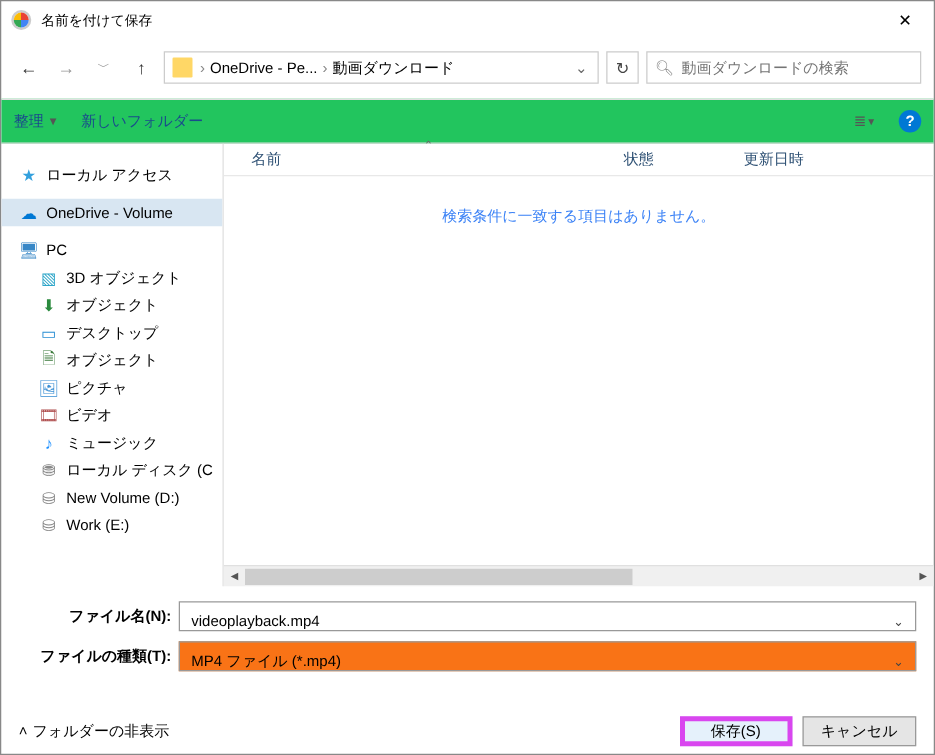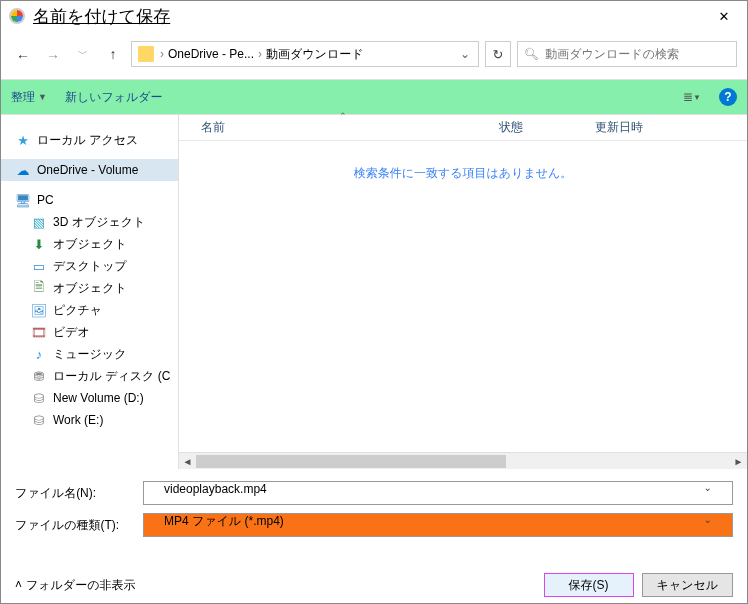--- a/index.html
+++ b/index.html
@@ -1,32 +1,32 @@
 <!DOCTYPE html>
 <html><head>
 <meta charset="utf-8">
 <style>
 * { margin: 0; padding: 0; box-sizing: border-box; font-family: "Meiryo UI", "Segoe UI", sans-serif; }
 body { background: #fff; width: 748px; height: 604px; border: 1px solid #888; overflow: hidden; }
 .titlebar { height: 30px; display: flex; align-items: center; padding: 0 0 0 8px; }
 .titlebar-icon { width: 16px; height: 16px; border-radius: 50%; border: 2px solid #ccc; margin-right: 8px; position: relative; }
 .titlebar-icon::before { content: ""; position: absolute; inset: 0; border-radius: 50%; background: conic-gradient(#ea4335 0 90deg, #4285f4 90deg 180deg, #34a853 180deg 270deg, #fbbc05 270deg 360deg); }
-.titlebar-title { font-size: 17px; text-decoration: underline; }
+.titlebar-title { font-size: 11px; }
 .titlebar-close { margin-left: auto; width: 46px; height: 30px; display: flex; align-items: center; justify-content: center; font-size: 13px; cursor: pointer; }
 .navrow { height: 34px; display: flex; align-items: center; gap: 6px; padding: 0 10px; margin-top: 6px; }
 .navbtn { width: 24px; height: 24px; display: flex; align-items: center; justify-content: center; color: #999; font-size: 14px; cursor: pointer; }
 .navbtn.active { color: #333; }
 .addrbar { flex: 1; height: 26px; border: 1px solid #ccc; background: #fff; display: flex; align-items: center; padding: 0 4px; gap: 4px; font-size: 12px; }
 .addrbar .fldr { width: 16px; height: 16px; background: #ffd766; border-radius: 1px; margin: 0 2px; }
 .addrbar .sep { color: #888; }
 .addrbar .drp { margin-left: auto; color: #666; padding: 0 4px; cursor: pointer; }
 .refreshbtn { width: 26px; height: 26px; border: 1px solid #ccc; display: flex; align-items: center; justify-content: center; font-size: 13px; color: #444; cursor: pointer;}
 .searchbox { width: 220px; height: 26px; border: 1px solid #ccc; display: flex; align-items: center; padding: 0 6px; color: #888; font-size: 12px; gap: 6px; }
 .searchbox input { border: none; outline: none; font-size: 12px; flex: 1; }
-.toolbar { height: 36px; border-top: 1px solid #e0e0e0; border-bottom: 1px solid #e0e0e0; background: #86efac; display: flex; align-items: center; padding: 0 10px; font-size: 12px; margin-top: 8px; }
+.toolbar { height: 36px; border-top: 1px solid #e0e0e0; border-bottom: 1px solid #e0e0e0; background: #22c55e; display: flex; align-items: center; padding: 0 10px; font-size: 12px; margin-top: 8px; }
 .toolbar .tb { color: #1a4b8c; display: flex; align-items: center; gap: 3px; cursor: pointer; margin-right: 18px; }
 .toolbar .tb .dd { font-size: 9px; color: #555; }
 .toolbar-right { margin-left: auto; display: flex; align-items: center; gap: 10px; }
 .viewbtn { width: 34px; height: 22px; display: flex; align-items: center; justify-content: center; gap: 2px; color: #555; cursor: pointer; }
 .helpbtn { width: 18px; height: 18px; border-radius: 50%; background: #0078d4; color: #fff; font-size: 12px; font-weight: bold; display: flex; align-items: center; justify-content: center; cursor: pointer; }
 .bodysplit { display: flex; height: 354px; }
 .tree { width: 178px; border-right: 1px solid #e0e0e0; overflow: hidden; padding-top: 6px; }
 .tree-item { height: 22px; display: flex; align-items: center; font-size: 12px; padding-left: 14px; gap: 6px; cursor: pointer; white-space: nowrap; }
 .tree-item.sel { background: #d8e6f2; }
 .tree-item.sub { padding-left: 30px; }
@@ -38,30 +38,30 @@
 .colheads .sorti { position: absolute; left: 160px; top: -8px; font-size: 9px; color: #666; }
 .colheads .c2 { width: 96px; }
 .colheads .c3 { flex: 1; }
 .empty { flex: 1; text-align: center; padding-top: 24px; font-size: 12px; color: #3b82f6; }
 .hscroll { height: 17px; border-top: 1px solid #e0e0e0; background: #f0f0f0; display: flex; align-items: center; position: relative; }
 .hscroll .sar { width: 17px; text-align: center; font-size: 10px; color: #555; cursor: pointer; }
 .hscroll .track { flex: 1; height: 17px; position: relative; }
 .hscroll .thumb { position: absolute; left: 0; top: 2px; height: 13px; width: 310px; background: #cdcdcd; cursor: pointer; }
 .fields { padding: 12px 14px 6px; }
 .fieldrow { display: flex; align-items: center; margin-bottom: 8px; font-size: 12px; }
-.fieldrow label { width: 128px; padding-right: 6px; }
-.fieldrow .ctl { flex: 1; height: 24px; border: 1px solid #999; background: #fff; display: flex; align-items: flex-start; padding: 0 20px; }
+.fieldrow label { width: 128px; text-align: right; padding-right: 6px; font-weight: bold; }
+.fieldrow .ctl { flex: 1; height: 24px; border: 1px solid #999; background: #fff; display: flex; align-items: flex-end; padding: 0 9px; }
 .fieldrow .ctl.filetype { background: #f97316; }
 .fieldrow .ctl input { border: none; outline: none; font-size: 12px; flex: 1; background: transparent; }
 .fieldrow .ctl .dd { color: #444; font-size: 10px; padding-left: 4px; cursor: pointer; }
 .footer { display: flex; align-items: center; padding: 14px 14px 10px; font-size: 12px; gap: 8px; margin-top: 8px;}
 .footer .hidef { display: flex; align-items: center; gap: 4px; cursor: pointer; }
 .footer .spacer { flex: 1; }
 .footer button { height: 24px; min-width: 90px; padding: 0 14px; border: 1px solid #999; background: #e5e5e5; font-size: 12px; cursor: pointer; }
-.footer button.primary { border: 1px solid #d946ef; background: #e5f1fb; }
+.footer button.primary { border: 4px solid #d946ef; background: #e5f1fb; }
 </style>
 </head>
 <body>
 
 <div class="titlebar">
   <div class="titlebar-icon"></div>
   <div class="titlebar-title">名前を付けて保存</div>
   <div class="titlebar-close">✕</div>
 </div>
 

